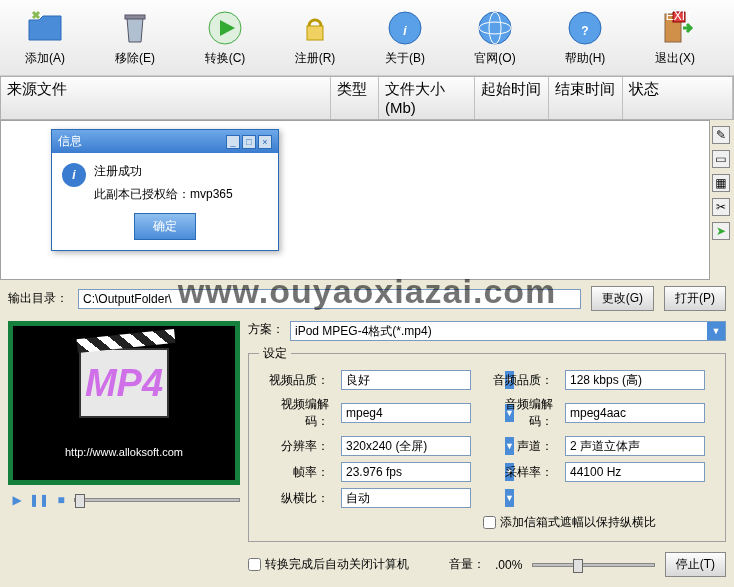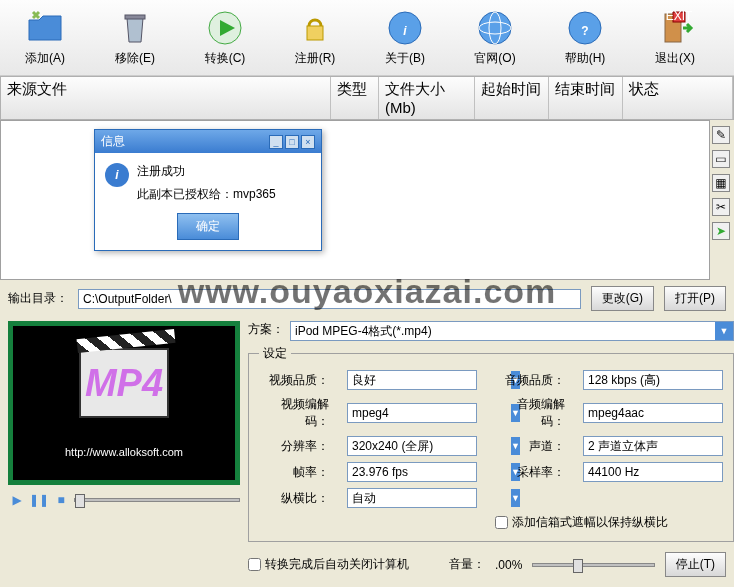--- a/index.html
+++ b/index.html
@@ -7,21 +7,21 @@
 .toolbar { display: flex; background: linear-gradient(#fdfdfd, #e8e8e8); border-bottom: 1px solid #ccc; padding: 4px 0; }
 .tool-btn { display: flex; flex-direction: column; align-items: center; width: 90px; cursor: pointer; padding: 4px 0; }
 .tool-btn .icon { width: 40px; height: 40px; display: flex; align-items: center; justify-content: flex-start; }
 .tool-btn .label { margin-top: 2px; }
 .columns { display: flex; background: linear-gradient(#fdfdfd, #e4e4e4); border: 1px solid #b0b0b0; }
 .col-header { padding: 3px 6px; border-right: 1px solid #c0c0c0; font-size: 15px; }
 .main-area { display: flex; }
 .file-list { flex: 1; background: #fff; border: 1px solid #a0a0a0; height: 160px; position: relative; }
 .side-tools { width: 24px; display: flex; flex-direction: column; gap: 6px; padding: 6px 2px; }
 .side-tool { width: 18px; height: 18px; border: 1px solid #888; background: #f0f0f0; display: flex; align-items: center; justify-content: center; cursor: pointer; }
-.dialog { position: absolute; left: 50px; top: 8px; width: 228px; border: 1px solid #2a6bb8; background: #fff; box-shadow: 2px 2px 6px rgba(0,0,0,.3); margin-left: 43px; }
+.dialog { position: absolute; left: 50px; top: 8px; width: 228px; border: 1px solid #2a6bb8; background: #fff; box-shadow: 2px 2px 6px rgba(0,0,0,.3); }
 .dialog-title { background: linear-gradient(#6ea8e8, #3a7cd0); color: #fff; padding: 3px 6px; display: flex; align-items: center; }
 .dialog-title .controls { margin-left: auto; display: flex; gap: 2px; }
 .dialog-title .ctrl { width: 14px; height: 14px; background: #d0e0f0; border: 1px solid #2a6bb8; display: flex; align-items: center; justify-content: center; font-size: 9px; color: #2a6bb8; cursor: pointer; }
 .dialog-body { padding: 10px; display: flex; flex-direction: column; align-items: center; }
 .dialog-body .row1 { display: flex; align-items: flex-start; gap: 8px; width: 100%; }
 .info-icon { width: 24px; height: 24px; border-radius: 50%; background: #3a7cd0; color: #fff; display: flex; align-items: center; justify-content: center; font-weight: bold; font-style: italic; }
 .dialog-btn { margin-top: 10px; background: linear-gradient(#8fc0f0, #4a8cd8); border: 1px solid #2a6bb8; color: #fff; padding: 4px 18px; cursor: pointer; }
 .output-row { display: flex; align-items: center; gap: 10px; padding: 6px 8px; }
 .output-row input[type=text] { flex: 1; border: 1px solid #7a9ac0; padding: 2px 4px; background: #fff; }
 .btn { background: linear-gradient(#fdfdfd, #d8d8d8); border: 1px solid #888; padding: 3px 10px; cursor: pointer; }
@@ -33,21 +33,21 @@
 .preview-url { font-size: 11px; color: #fff; margin-top: 28px; }
 .play-controls { display: flex; gap: 4px; margin-top: 6px; align-items: center; }
 .play-btn { width: 18px; height: 18px; color: #4a8cd8; cursor: pointer; display: flex; align-items: center; justify-content: center; font-size: 12px; }
 .settings-col { flex: 1; }
 .scheme-row { display: flex; align-items: flex-start; gap: 6px; margin-bottom: 4px; }
 .combo { flex: 1; display: flex; border: 1px solid #7a9ac0; background: #fff; }
 .combo input { flex: 1; border: none; padding: 2px 4px; background: transparent; }
 .combo .drop { width: 18px; background: #4a8cd8; color: #fff; display: flex; align-items: center; justify-content: center; cursor: pointer; font-size: 9px; }
 fieldset.settings { border: 1px solid #a0a0a0; padding: 8px 10px 10px; }
 fieldset.settings legend { padding: 0 4px; }
-.settings-grid { display: grid; grid-template-columns: 70px 130px 70px 140px; gap: 6px 18px; align-items: center; }
+.settings-grid { display: grid; grid-template-columns: 70px 130px 70px 140px; gap: 6px 12px; align-items: center; }
 .settings-grid label { text-align: right; }
 .bottom-row { display: flex; align-items: center; gap: 10px; padding: 6px 8px; }
 .checkbox { display: flex; align-items: center; gap: 4px; }
 .slider { flex: 1; height: 4px; background: #c0c0c0; position: relative; border: 1px solid #888; }
 .slider .thumb { position: absolute; top: -5px; width: 10px; height: 14px; background: #e0e0e0; border: 1px solid #666; }
 .clapper { width: 90px; height: 70px; background: #e8e8e8; border: 2px solid #333; position: relative; display: flex; flex-direction: column; align-items: center; justify-content: center; }
 .clapper::before { content: ""; position: absolute; top: -16px; left: -4px; width: 98px; height: 14px; background: repeating-linear-gradient(45deg,#222 0 8px,#fff 8px 16px); transform: rotate(-6deg); }
 </style>
 </head>
 <body>

